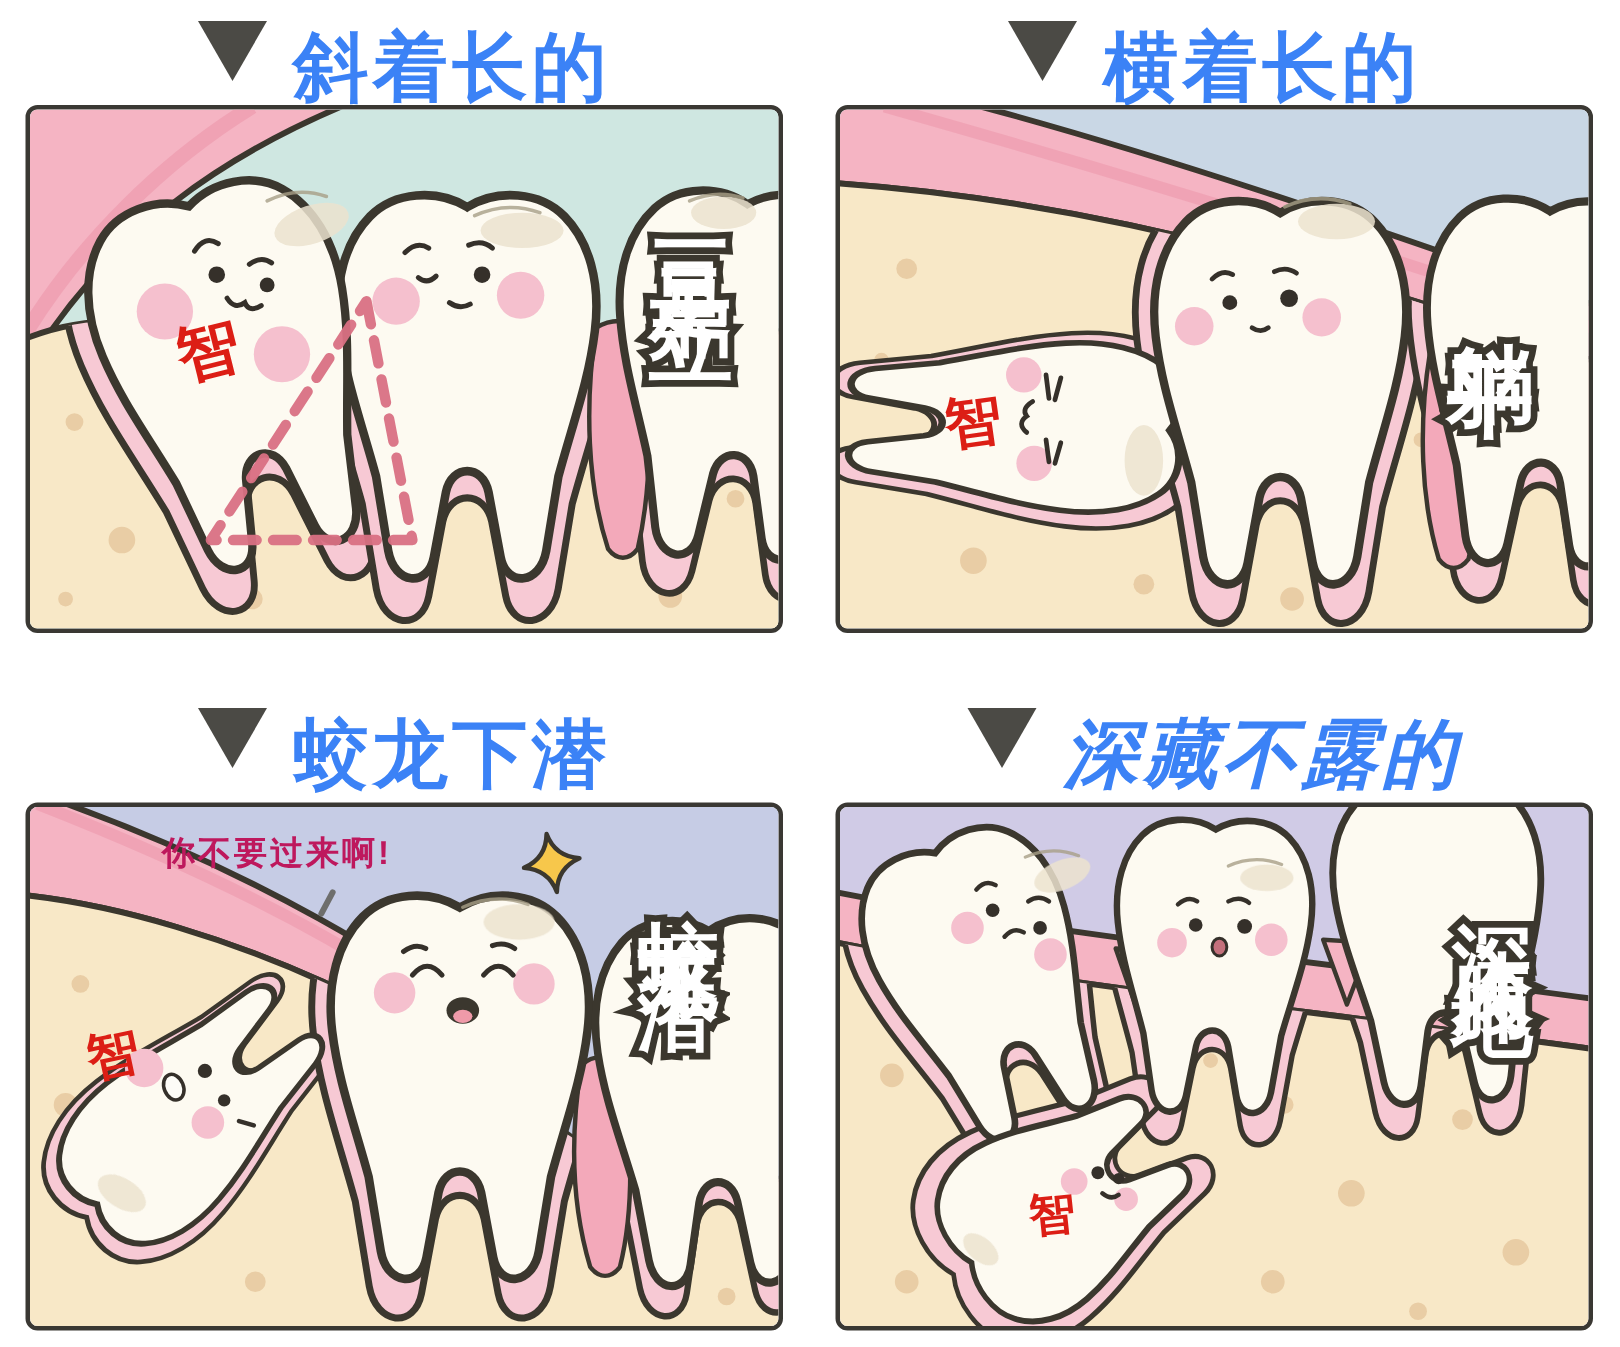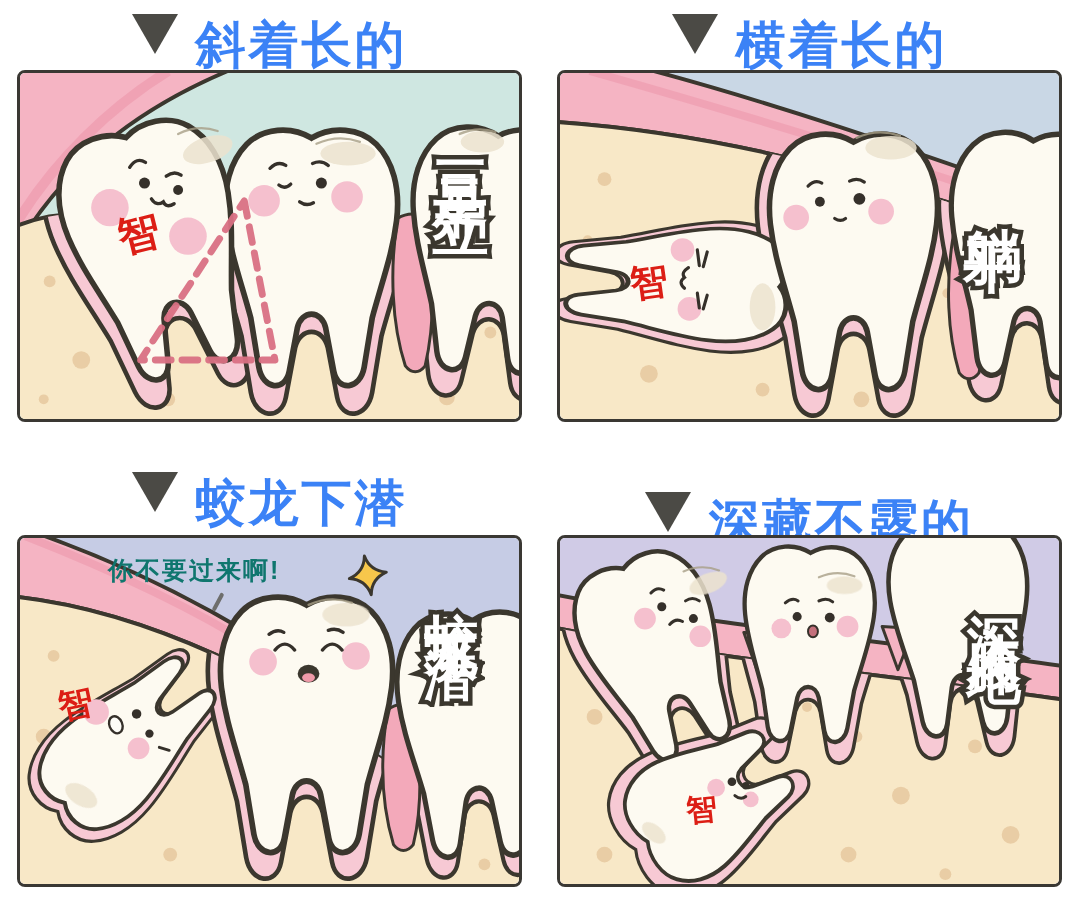--- a/index.html
+++ b/index.html
@@ -11,21 +11,21 @@
   .tri{width:0;height:0;border-left:23px solid transparent;border-right:23px solid transparent;
        border-top:40px solid #4b4a45;margin-top:2px;}
   .panel{position:absolute;width:499px;height:346px;border:3px solid #3a3833;border-radius:8px;
          overflow:hidden;background:#fff;}
   .panel svg.scene{position:absolute;left:0;top:0;}
   .vcap{position:absolute;writing-mode:vertical-rl;text-orientation:upright;line-height:1;
         font-weight:900;color:#ffffff;z-index:6;}
   .vcap::before{content:attr(data-text);position:absolute;left:0;top:0;
         -webkit-text-stroke:9px #3b372e;z-index:-1;}
   .zhi{position:absolute;color:#dc1e15;font-weight:900;z-index:7;line-height:1;}
-  .speech{position:absolute;color:#0f766e;font-weight:700;font-size:25px;letter-spacing:2px;z-index:7;}
+  .speech{position:absolute;color:#be185d;font-weight:700;font-size:22px;letter-spacing:2px;z-index:7;}
   .speech-tail{position:absolute;width:4px;height:20px;background:#6e6e6c;border-radius:2px;
         transform:rotate(28deg);z-index:7;}
 </style>
 </head>
 <body>
 
 <div class="stage">
 
   <svg width="0" height="0" style="position:absolute" aria-hidden="true">
     <defs>
@@ -38,21 +38,21 @@
     <div class="txt">斜着长的</div>
   </div>
   <div class="ptitle" style="left:557px;top:4px;align-items:center;">
     <div class="tri"></div>
     <div class="txt">横着长的</div>
   </div>
   <div class="ptitle" style="left:17px;top:462px;">
     <div class="tri"></div>
     <div class="txt">蛟龙下潜</div>
   </div>
-  <div class="ptitle" style="left:557px;top:482px;">
+  <div class="ptitle" style="left:557px;top:462px;font-style:italic;">
     <div class="tri"></div>
     <div class="txt">深藏不露的</div>
   </div>
 
   <div class="panel" style="left:17px;top:70px;">
     <svg class="scene" width="499" height="346" viewBox="0 0 505 352" preserveAspectRatio="none">
       <defs>
           <clipPath id="bc1">
             <path d="M-2,155 C60,130 120,150 190,170 C300,198 400,175 507,150 L507,354 L-2,354 Z"></path>
           </clipPath>

